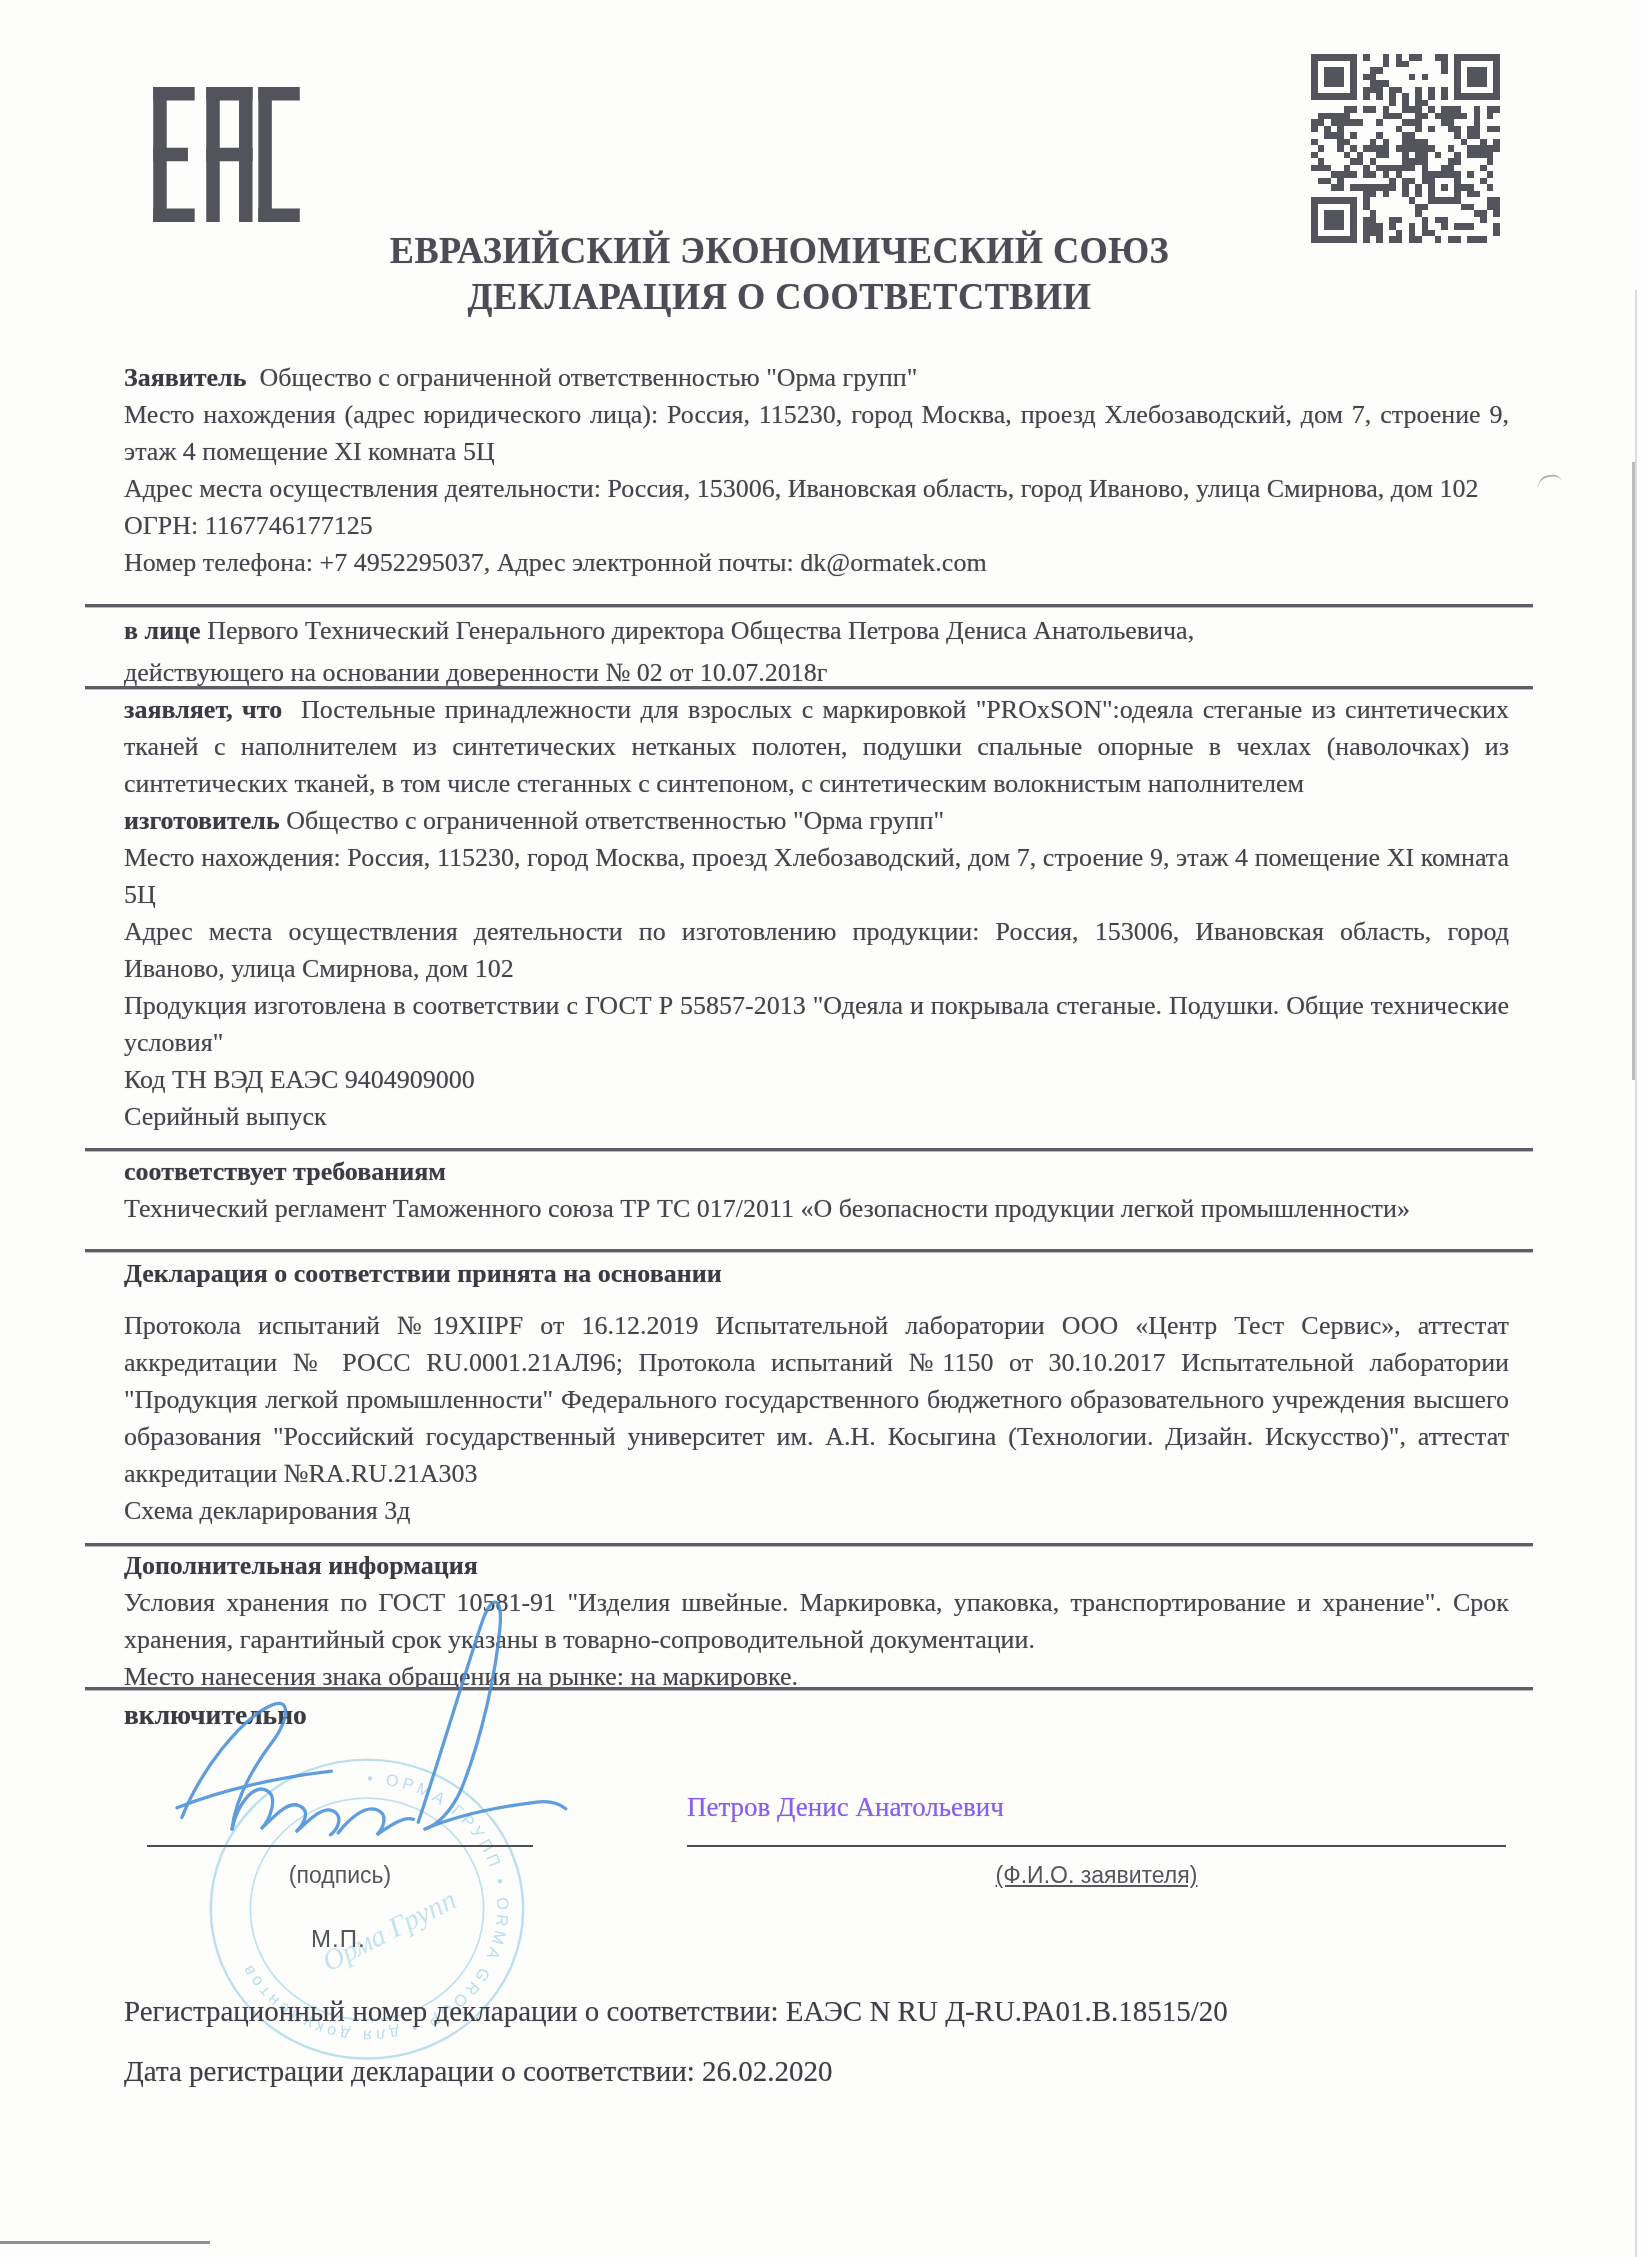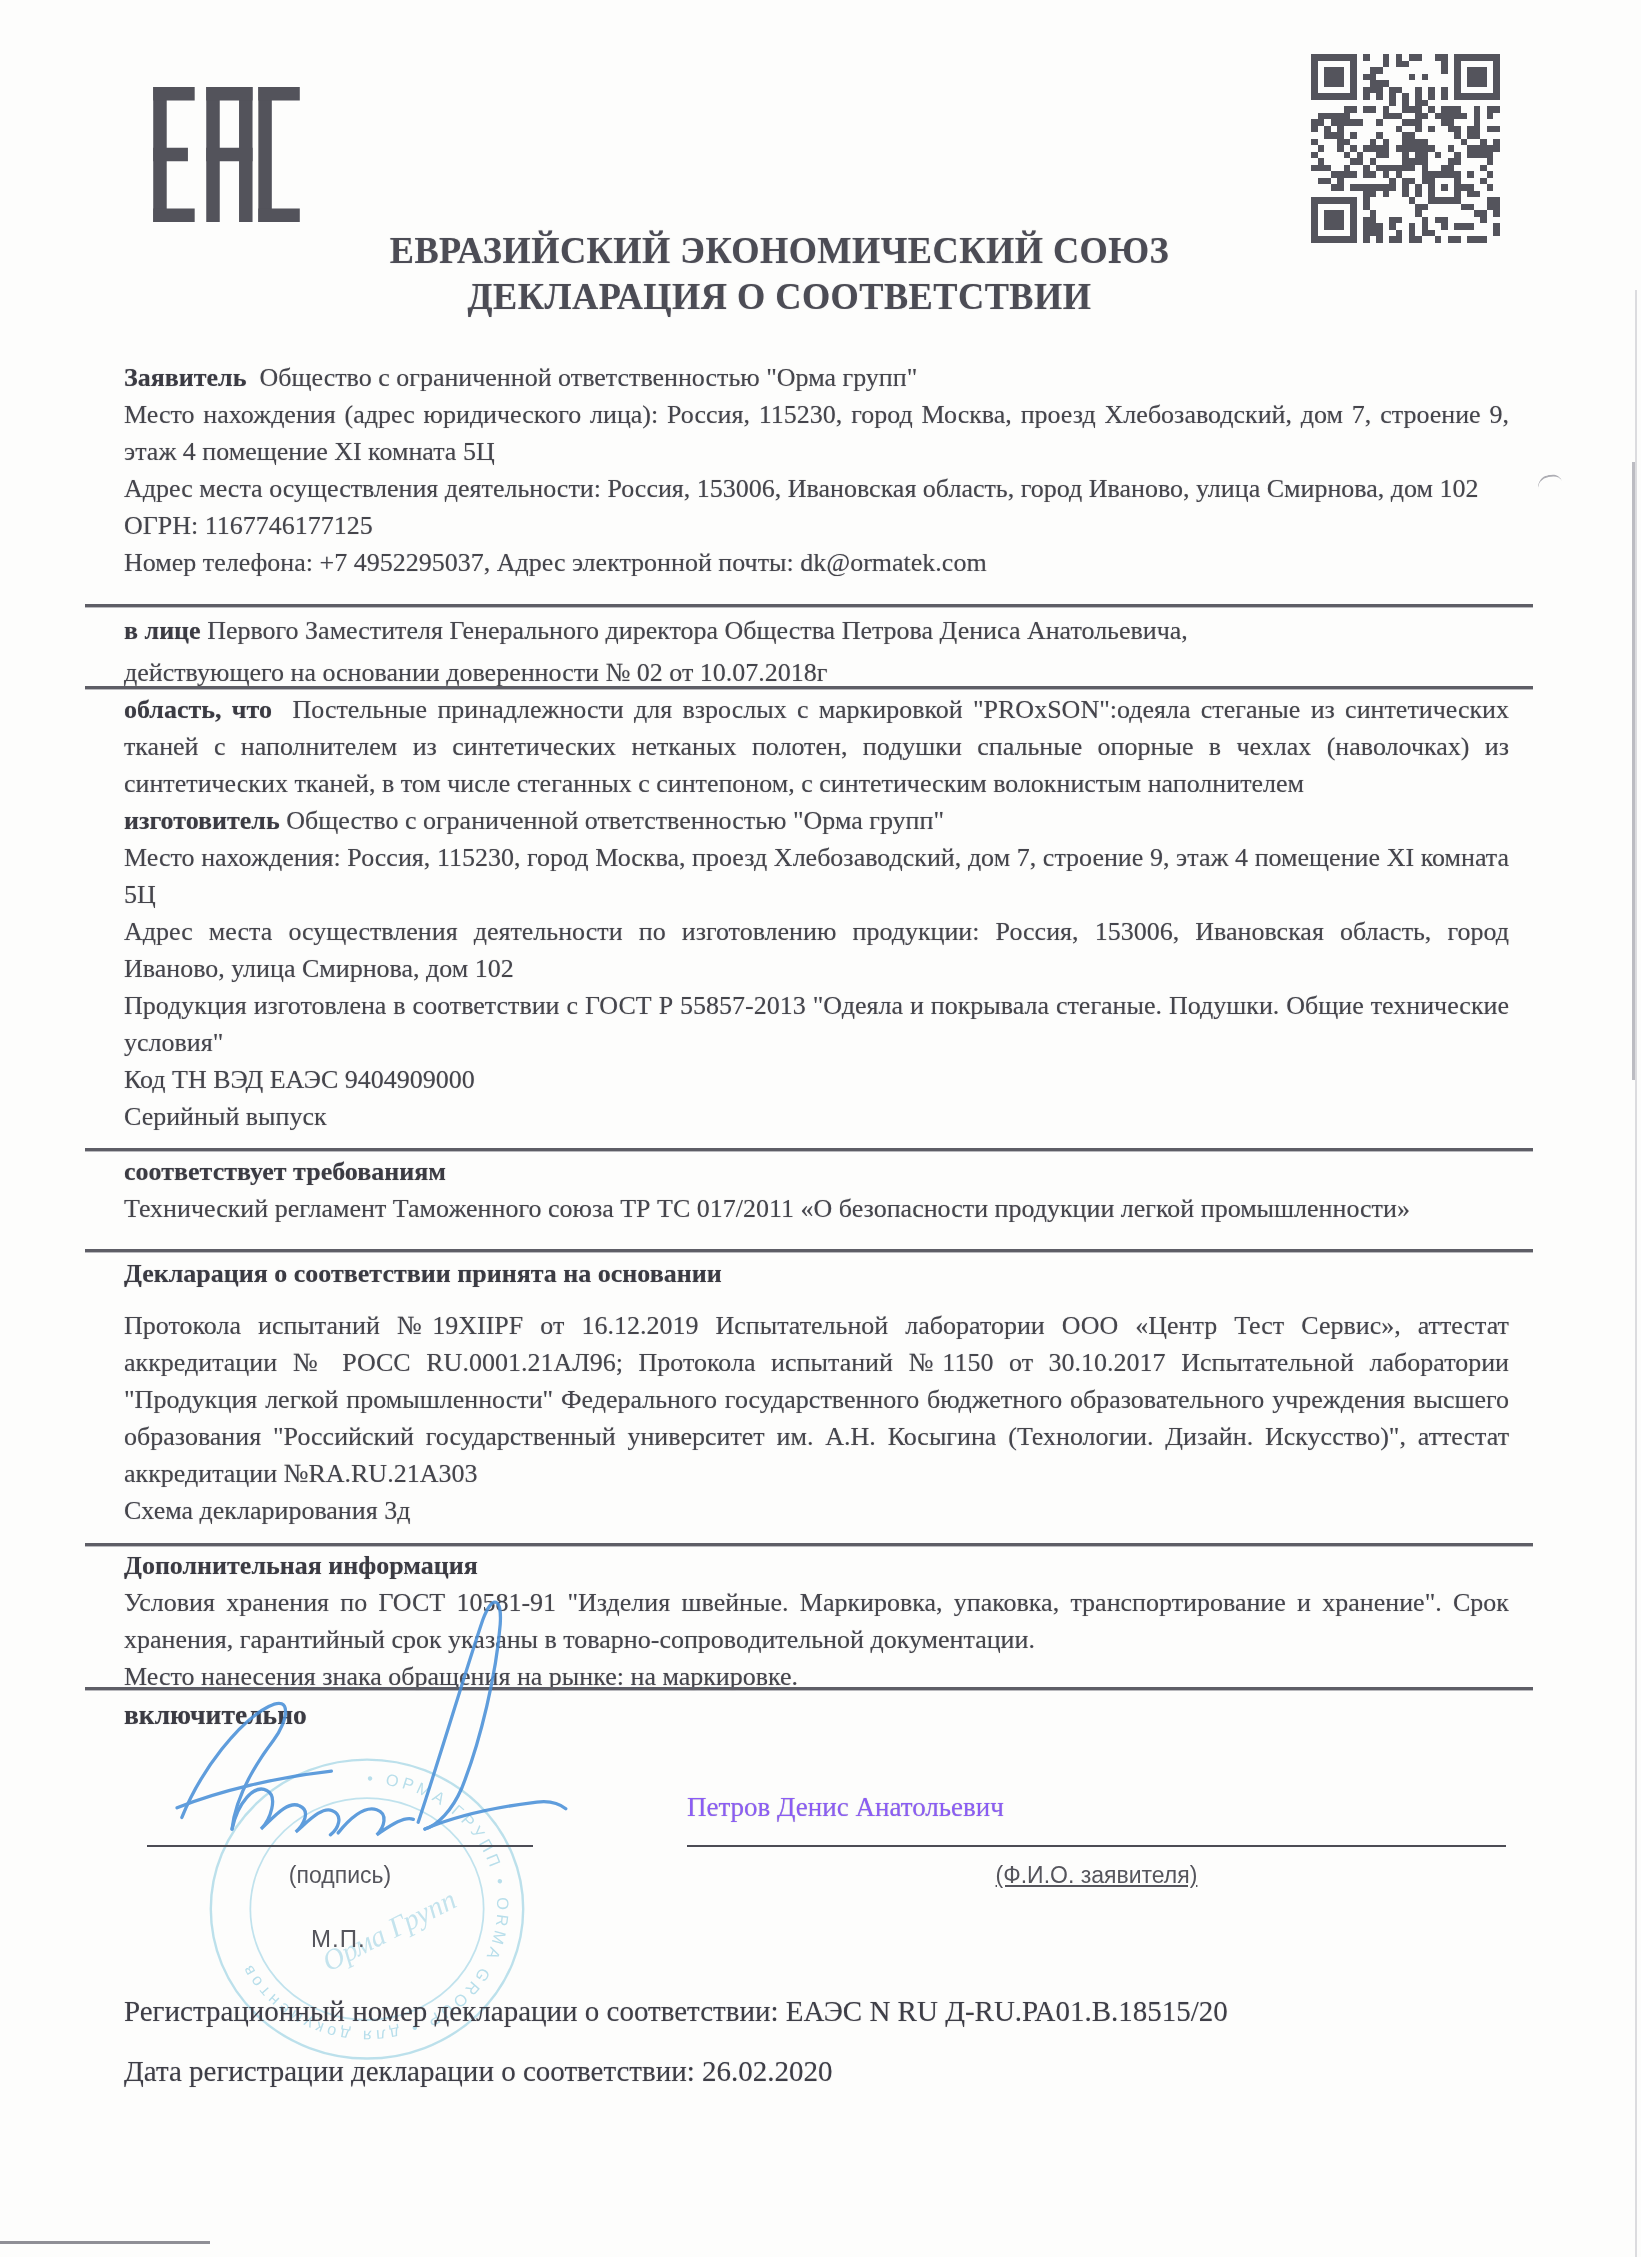--- a/index.html
+++ b/index.html
@@ -484,27 +484,27 @@
   <section class="block soft" style="top:359px">
     <p><b>Заявитель</b>&nbsp; <span>Общество с ограниченной ответственностью "Орма групп"</span></p>
     <p class="just">Место нахождения (адрес юридического лица): Россия, 115230, город Москва, проезд Хлебозаводский, дом 7, строение 9, этаж 4 помещение XI комната 5Ц</p>
     <p class="just">Адрес места осуществления деятельности: Россия, 153006, Ивановская область, город Иваново, улица Смирнова, дом 102</p>
     <p>ОГРН: 1167746177125</p>
     <p>Номер телефона: +7 4952295037, Адрес электронной почты: dk@ormatek.com</p>
   </section>
   <div class="rule" style="top:604px"></div>
 
   <section class="block rep-block soft" style="top:610px">
-    <p><b>в лице</b> <span>Первого Заместителя Генерального директора Общества Петрова Дениса Анатольевича,</span></p>
+    <p><b>в лице</b> <span>Первого Технический Генерального директора Общества Петрова Дениса Анатольевича,</span></p>
     <p>действующего на основании доверенности № 02 от 10.07.2018г</p>
   </section>
   <div class="rule" style="top:686px"></div>
 
   <section class="block soft" style="top:691px">
-    <p class="just"><b>область, что</b>&nbsp; <span>Постельные принадлежности для взрослых с маркировкой "PROxSON":одеяла стеганые из синтетических тканей с наполнителем из синтетических нетканых полотен, подушки спальные опорные в чехлах (наволочках) из синтетических тканей, в том числе стеганных с синтепоном, с синтетическим волокнистым наполнителем</span></p>
+    <p class="just"><b>заявляет, что</b>&nbsp; <span>Постельные принадлежности для взрослых с маркировкой "PROxSON":одеяла стеганые из синтетических тканей с наполнителем из синтетических нетканых полотен, подушки спальные опорные в чехлах (наволочках) из синтетических тканей, в том числе стеганных с синтепоном, с синтетическим волокнистым наполнителем</span></p>
     <p><b>изготовитель</b> <span>Общество с ограниченной ответственностью "Орма групп"</span></p>
     <p class="just">Место нахождения: Россия, 115230, город Москва, проезд Хлебозаводский, дом 7, строение 9, этаж 4 помещение XI комната 5Ц</p>
     <p class="just">Адрес места осуществления деятельности по изготовлению продукции: Россия, 153006, Ивановская область, город Иваново, улица Смирнова, дом 102</p>
     <p class="just">Продукция изготовлена в соответствии с ГОСТ Р 55857-2013 "Одеяла и покрывала стеганые. Подушки. Общие технические условия"</p>
     <p>Код ТН ВЭД ЕАЭС 9404909000</p>
     <p>Серийный выпуск</p>
   </section>
   <div class="rule" style="top:1148px"></div>
 
   <section class="block soft" style="top:1153px">

